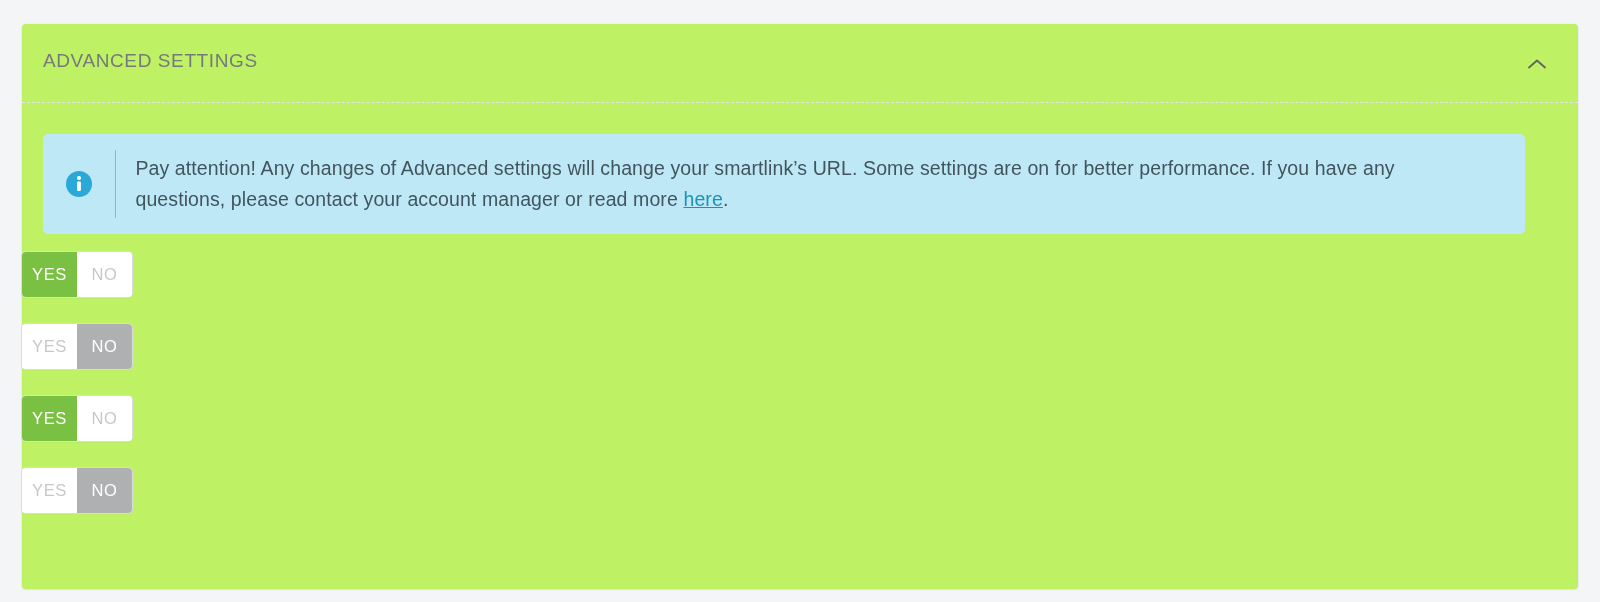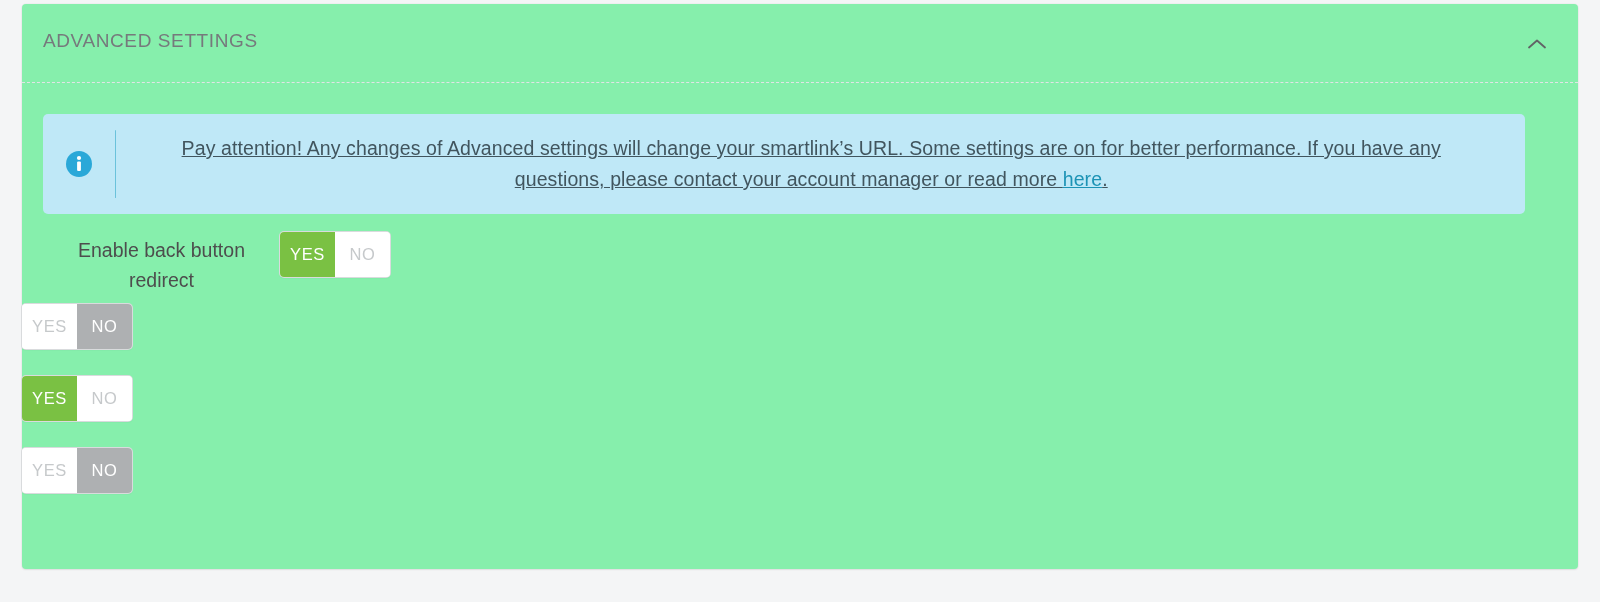--- a/index.html
+++ b/index.html
@@ -12,28 +12,27 @@
     background: #f4f5f6;
     font-family: "Liberation Sans", sans-serif;
     -webkit-font-smoothing: antialiased;
     overflow: hidden;
   }
 
   
   .card {
     position: absolute;
     left: 22px;
-    top: 4px;
+    top: 24px;
     width: 1556px;
     height: 565px;
-    background: #86efac;
+    background: #bef264;
     border-radius: 4px;
     box-shadow: 0 1px 2px rgba(0,0,0,0.07), 0 0 0 1px rgba(0,0,0,0.025);
     box-sizing: border-box;
-    text-align: center;
   }
 
   
   .card-header {
     position: relative;
     height: 79px;
     border-bottom: 1px dashed #e2e4e6;
     box-sizing: border-box;
   }
   .card-title {
@@ -91,21 +90,20 @@
     opacity: 0.85;
     border-radius: 1px;
     margin-right: 19px;
   }
   .banner-text {
     font-size: 19.5px;
     line-height: 31px;
     color: #41555e;
     letter-spacing: 0.1px;
     padding-right: 38px;
-    text-decoration: underline;
   }
   .banner-text a {
     color: #1c93b5;
     text-decoration: underline;
   }
 
   
   .settings {
     position: absolute;
     left: 0;
@@ -188,21 +186,20 @@
     </div>
     <div class="banner-divider"></div>
     <div class="banner-text">
       <span>Pay attention! Any changes of Advanced settings will change your smartlink’s URL. Some settings are on for better performance. If you have any questions, please contact your account manager or read more </span><a href="#">here</a><span>.</span>
     </div>
   </div>
 
   <div class="settings">
 
     <div class="setting-row">
-      <div class="setting-label">Enable back button redirect</div>
       <div class="toggle">
         <div class="toggle-opt sel-yes">YES</div>
         <div class="toggle-opt">NO</div>
       </div>
     </div>
 
     <div class="setting-row">
       <div class="toggle">
         <div class="toggle-opt">YES</div>
         <div class="toggle-opt sel-no">NO</div>

